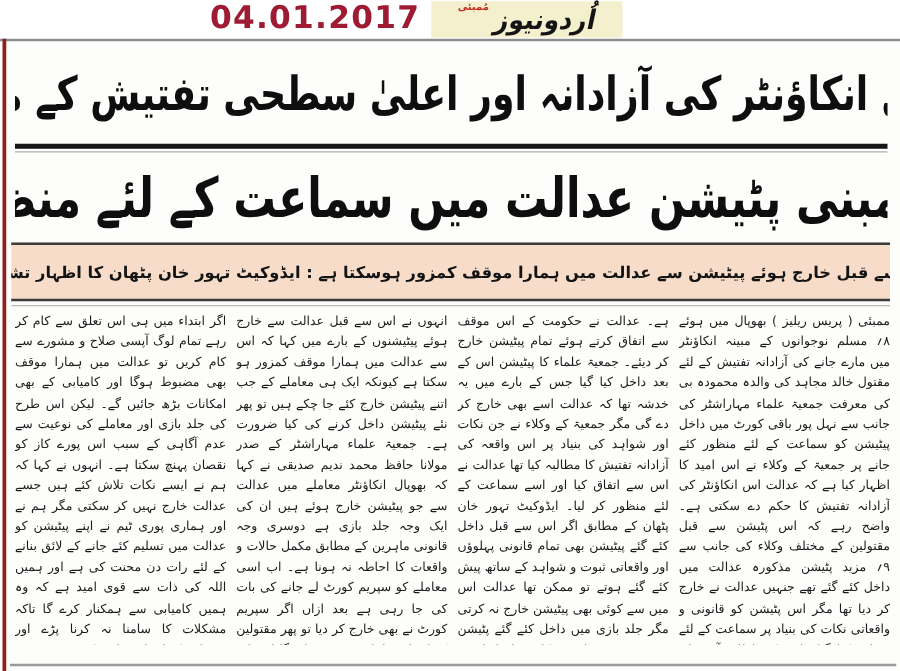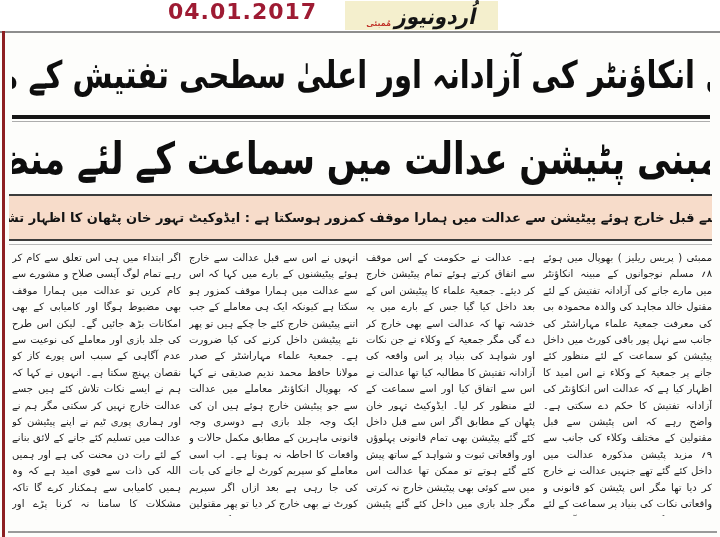--- a/index.html
+++ b/index.html
@@ -2,25 +2,25 @@
 <html lang="ur"><head>
 <meta charset="utf-8">
 <style>
   html,body{margin:0;padding:0;}
   .page{
     width:720px;height:537px;position:relative;background:#fdfdfb;
     font-family:"DejaVu Sans",sans-serif;overflow:hidden;box-sizing:border-box;
   }
   
   .masthead{position:relative;height:31px;background:#ffffff;border-bottom:2px solid #8d8d8d;}
-  .date{position:absolute;left:168px;top:-1px;font-size:22px;font-weight:bold;color:#9e1b33;letter-spacing:1px;}
+  .date{position:absolute;left:168px;top:-1px;font-size:25px;font-weight:bold;color:#9e1b33;letter-spacing:1px;}
   .logo{position:absolute;left:345px;top:1px;width:153px;height:29px;background:#f4efcd;
         display:flex;align-items:center;justify-content:center;gap:5px;}
   .logo-title{font-size:20px;font-weight:bold;color:#141414;transform:skewX(-12deg) scaleY(1.08);white-space:nowrap;}
-  .logo-city{font-size:8px;font-weight:bold;color:#c03026;align-self:flex-end;padding-bottom:2px;text-align:center;}
+  .logo-city{font-size:8px;font-weight:bold;color:#c03026;align-self:flex-end;padding-bottom:20px;text-align:center;}
   
   .red-rule{position:absolute;left:2px;top:31px;bottom:0;width:3px;background:#8e2023;}
   
   .h1block{margin:2px 10px 0 12px;height:80px;display:flex;align-items:center;justify-content:center;
            border-bottom:4px solid #161616;overflow:hidden;}
   .h1text{font-size:29px;font-weight:bold;color:#0e0e0e;white-space:nowrap;transform:scaleY(1.3);}
   .gray-line{margin:2px 10px 0 12px;border-top:1px solid #adadad;}
   .h2block{margin:0 10px 0 12px;height:72px;display:flex;align-items:center;justify-content:center;overflow:hidden;}
   .h2text{font-size:34px;font-weight:bold;color:#0e0e0e;white-space:nowrap;transform:scaleY(1.3);}
   

